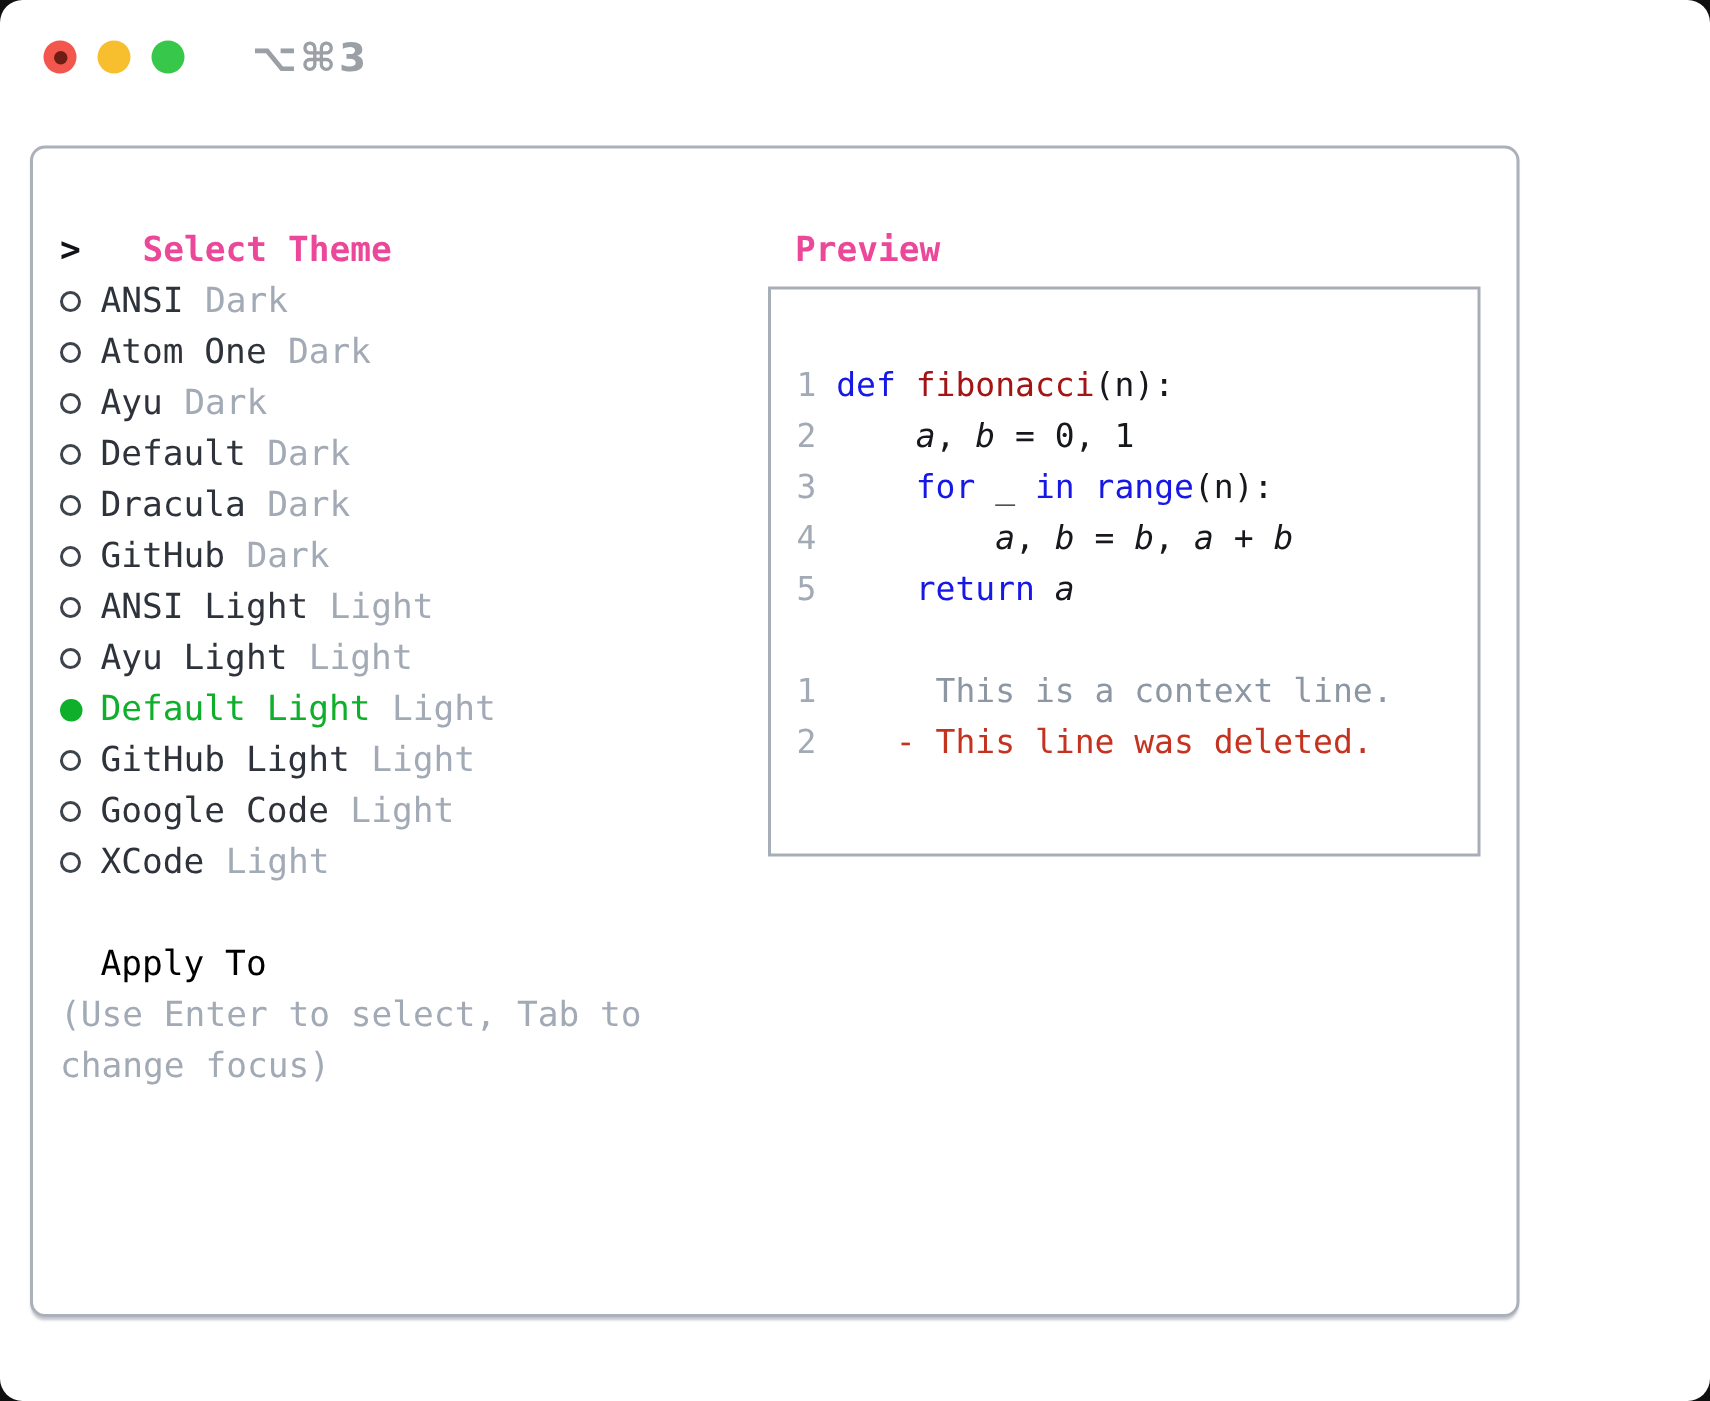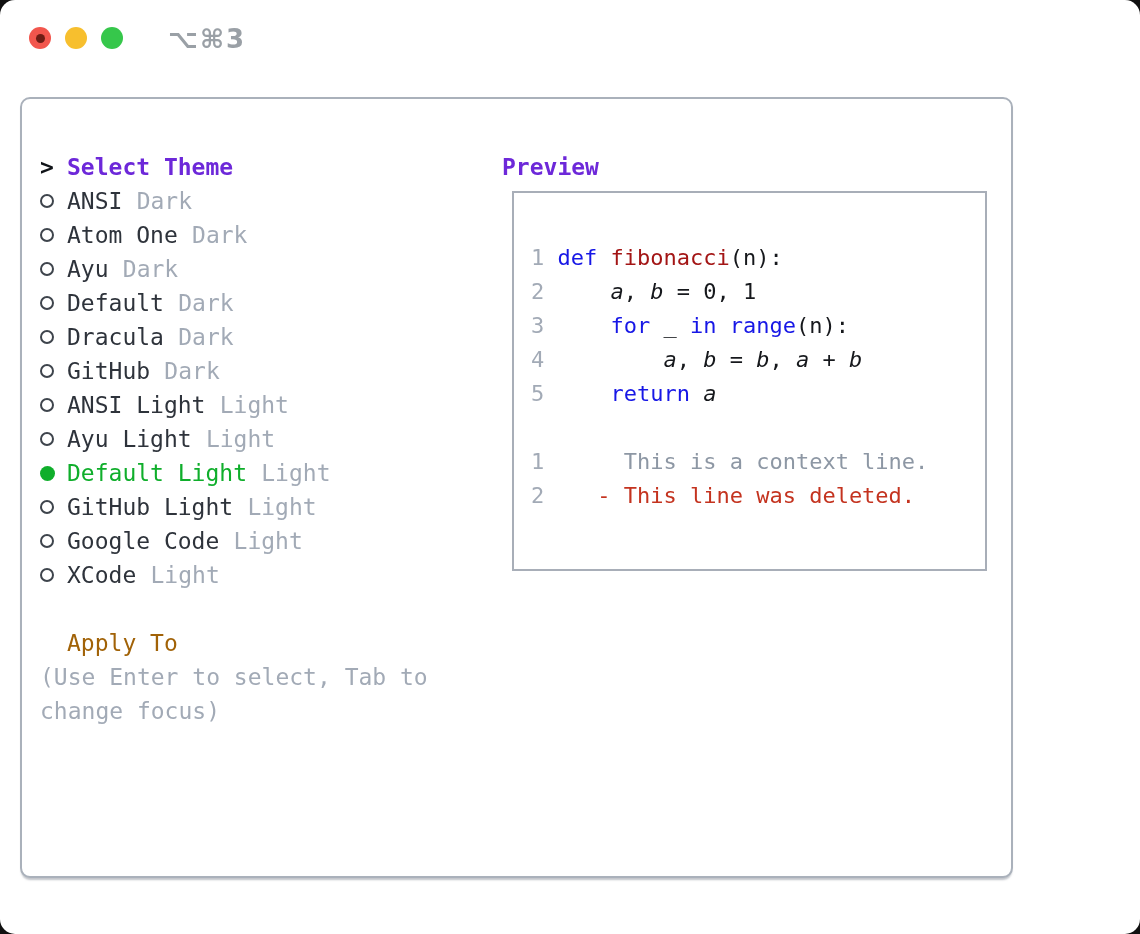--- a/index.html
+++ b/index.html
@@ -28,25 +28,25 @@
     background:#fff;border:2px solid var(--panel-border,#aab1bb);border-radius:10px;
     box-shadow:0 3px 2px -1px rgba(140,146,156,.55);
   }
   
   .left-col{position:absolute;left:18px;top:51px;}
   .row{display:flex;align-items:center;height:34px;font-size:23px;color:var(--text-dark,#2e333b);white-space:nowrap;}
   .slot{width:27px;flex:0 0 27px;display:flex;align-items:center;}
   .circle{width:14px;height:14px;border-radius:50%;border:2px solid #3e444c;box-sizing:border-box;}
   .circle.sel{border:none;width:15px;height:15px;background:var(--accent-green,#0fae2b);}
   .prompt{font-weight:bold;color:#101318;font-size:23px;}
-  .bold{font-weight:bold;color:#6d28d9;}
+  .bold{font-weight:bold;color:#ec4899;margin-left:28px;}
   .row-text.green{color:var(--accent-green,#0fae2b);}
   .tag{color:var(--muted-gray,#a2aab6);margin-left:.62em;}
   .apply-to{margin-top:34px;}
-  .apply-title{color:#a16207;}
+  .apply-title{color:#000000;}
   .hint{
     width:430px;font-size:23px;line-height:34px;
     color:var(--muted-gray,#a2aab6);white-space:normal;
   }
   
   .preview-title{position:absolute;left:480px;top:51px;height:34px;line-height:34px;font-size:23px;}
   .preview-box{
     position:absolute;left:490px;top:92px;width:475px;height:380px;box-sizing:border-box;
     border:2px solid #a8aeb8;background:#fff;padding:48px 0 0 17px;overflow:hidden;
   }

